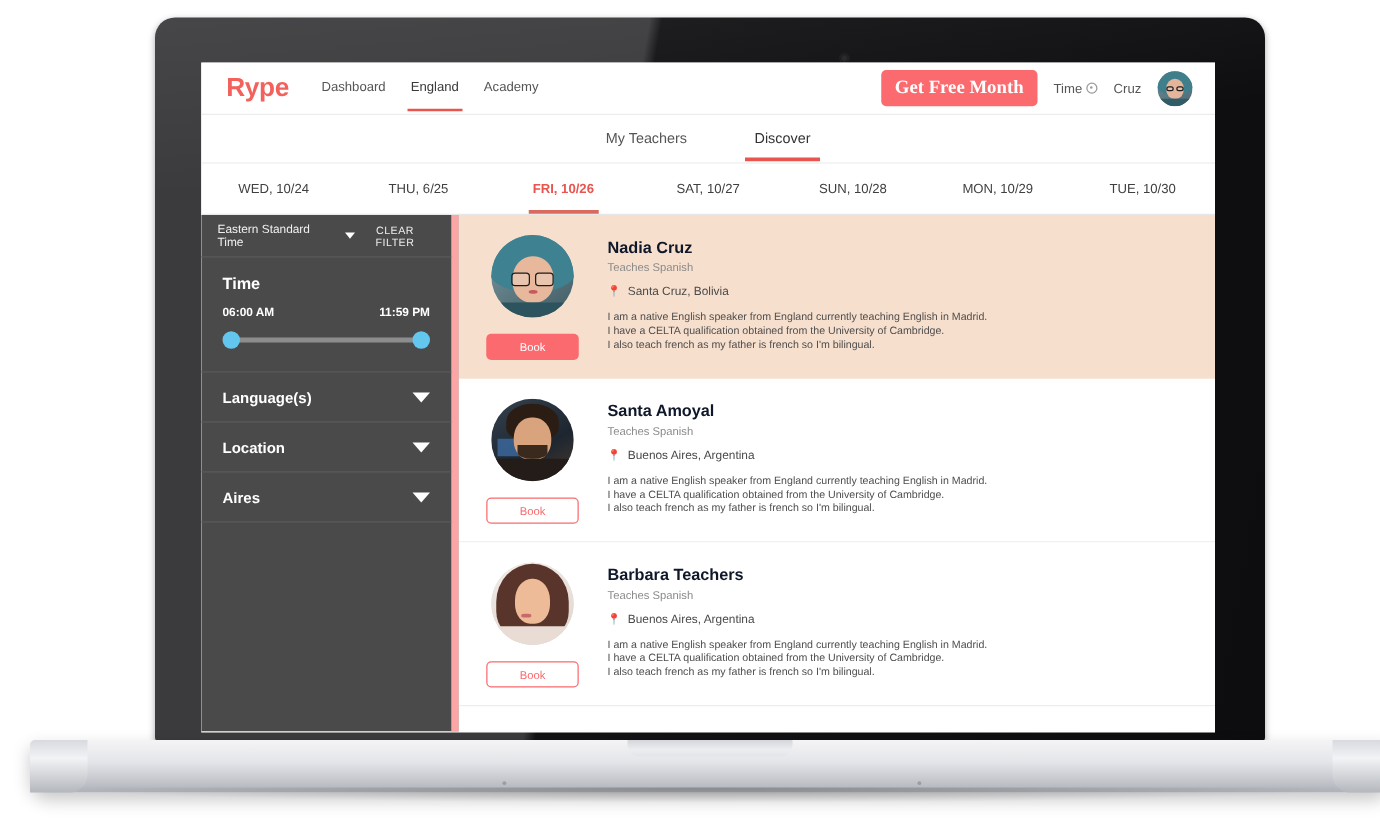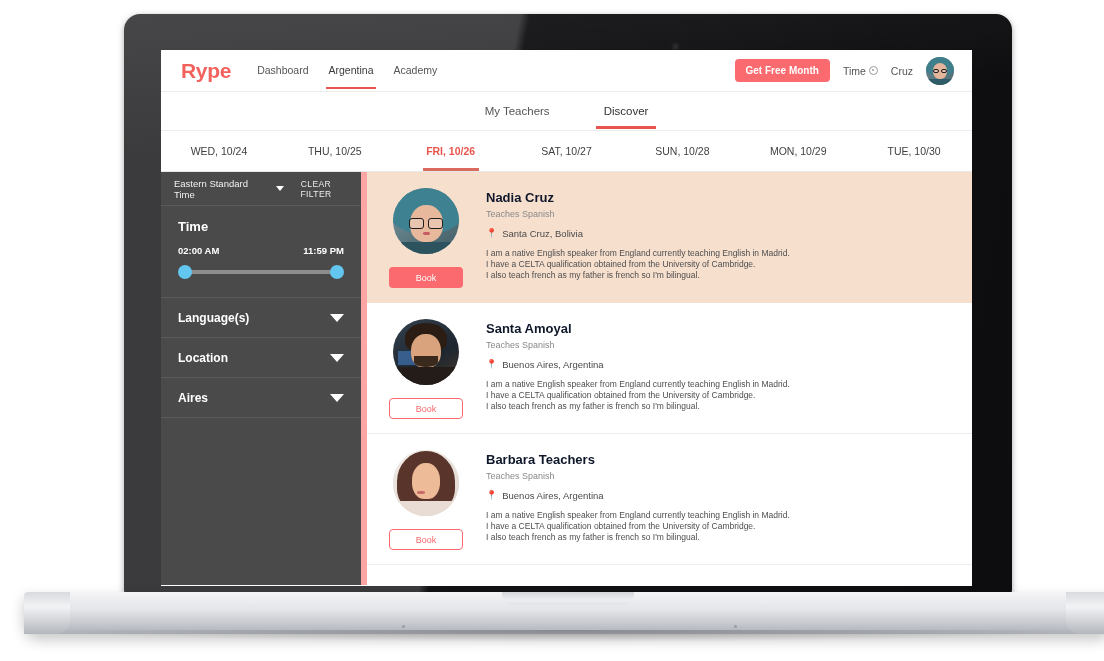--- a/index.html
+++ b/index.html
@@ -121,27 +121,27 @@
   }
   #header-right {
     margin-left: auto;
     display: flex;
     align-items: center;
     gap: 13px;
   }
   #get-free-month-btn {
     background: #fa6a6e;
     color: #fff;
-    font-size: 10px;
+    font-size: 15px;
     font-weight: bold;
     border: none;
     border-radius: 4px;
     padding: 6px 11px;
     cursor: pointer;
-    font-family: Liberation Sans, sans-serif;
+    font-family: Liberation Serif, serif;
   }
   #help-link {
     font-size: 10.5px;
     color: #555;
     display: flex;
     align-items: center;
     gap: 3px;
     cursor: pointer;
   }
   .gear-ic {
@@ -390,21 +390,21 @@
     <div id="laptop-lid-inner-shade"></div>
     <div id="laptop-camera"></div>
   </div>
 
   <div id="screen">
 
     <div id="app-header">
       <div id="brand-logo">Rype</div>
 
       <div class="nav-link">Dashboard</div>
-      <div class="nav-link active">Argentina</div>
+      <div class="nav-link active">England</div>
       <div class="nav-link">Academy</div>
 
       <div id="header-right">
         <button id="get-free-month-btn">Get Free Month</button>
 
         <div id="help-link">
           <span>Time</span>
           <span class="gear-ic"></span>
         </div>
 
@@ -423,21 +423,21 @@
       </div>
     </div>
 
     <div id="sub-tabs">
       <div class="sub-tab">My Teachers</div>
       <div class="sub-tab active">Discover</div>
     </div>
 
     <div id="date-strip">
       <div class="date-cell">WED, 10/24</div>
-      <div class="date-cell">THU, 10/25</div>
+      <div class="date-cell">THU, 6/25</div>
       <div class="date-cell active">FRI, 10/26</div>
       <div class="date-cell">SAT, 10/27</div>
       <div class="date-cell">SUN, 10/28</div>
       <div class="date-cell">MON, 10/29</div>
       <div class="date-cell">TUE, 10/30</div>
     </div>
 
     <div id="app-body">
 
       <div id="filter-sidebar">
@@ -446,21 +446,21 @@
           <div id="tz-select">
             <span>Eastern Standard Time</span>
             <span class="caret-sm"></span>
           </div>
           <button id="clear-filter-btn">CLEAR FILTER</button>
         </div>
 
         <div id="time-filter">
           <div id="time-title">Time</div>
           <div id="time-values">
-            <span>02:00 AM</span>
+            <span>06:00 AM</span>
             <span>11:59 PM</span>
           </div>
           <div id="time-slider">
             <div id="slider-track"></div>
             <div class="slider-handle" id="slider-handle-min"></div>
             <div class="slider-handle" id="slider-handle-max"></div>
           </div>
         </div>
 
         <div id="filter-sections-wrap">

